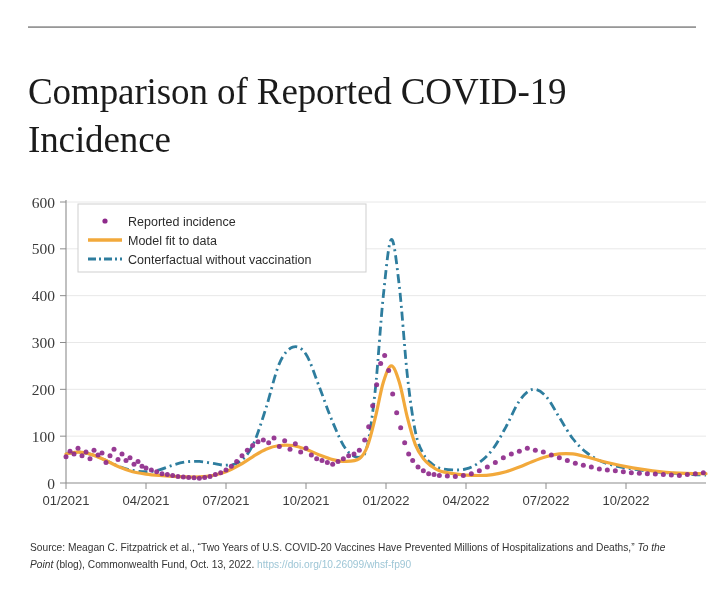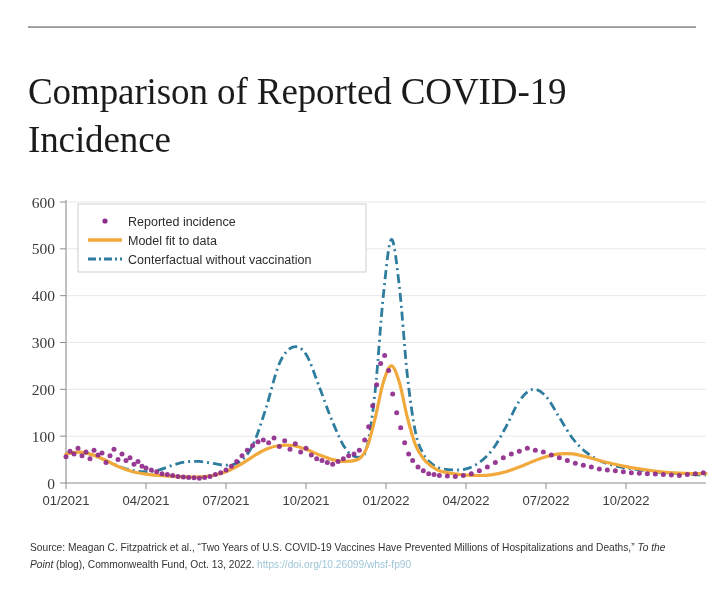--- a/index.html
+++ b/index.html
@@ -248,16 +248,16 @@
           <text x="128" y="39.5" class="legend-text">Reported incidence</text>
           <line x1="88" y1="54" x2="122" y2="54" stroke="#f2a93b" stroke-width="3.4"></line>
           <text x="128" y="58.5" class="legend-text">Model fit to data</text>
           <line x1="88" y1="73" x2="122" y2="73" stroke="#2e7d9e" stroke-width="3" stroke-dasharray="8 3 2 3"></line>
           <text x="128" y="77.5" class="legend-text">Conterfactual without vaccination</text>
         </g>
       </svg>
   </div>
 
   <div class="source">
-    <span>Source: Meagan C. Fitzpatrick et al., “Two Years of U.S. COVID-19 Vaccines Have Prevented Millions of Hospitalizations and Deaths,” </span><span class="ital">To the Point</span><span> (blog), Commonwealth Fund, Oct. 13, 2022. </span><span class="link">https://doi.org/10.26099/whsf-fp90</span>
+    <span>Source: Meagan C. Fitzpatrick et al., “Two Years of U.S. COVID-20 Vaccines Have Prevented Millions of Hospitalizations and Deaths,” </span><span class="ital">To the Point</span><span> (blog), Commonwealth Fund, Oct. 13, 2022. </span><span class="link">https://doi.org/10.26099/whsf-fp90</span>
   </div>
 
 </div>
 
 </body></html>

